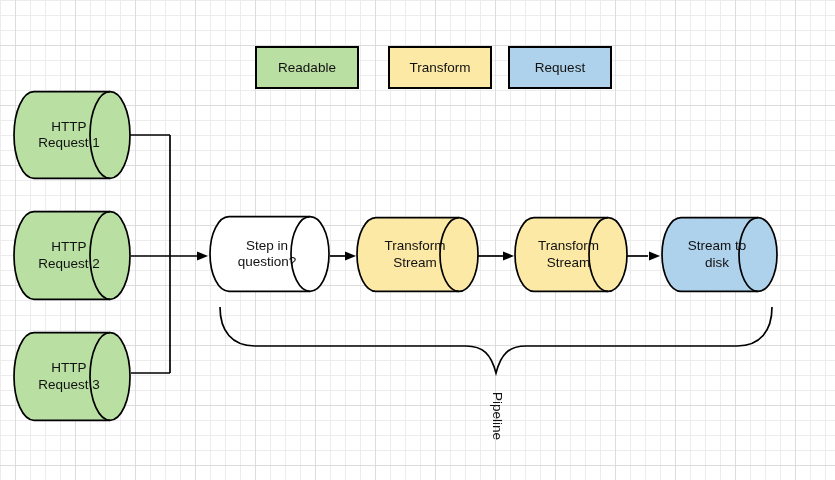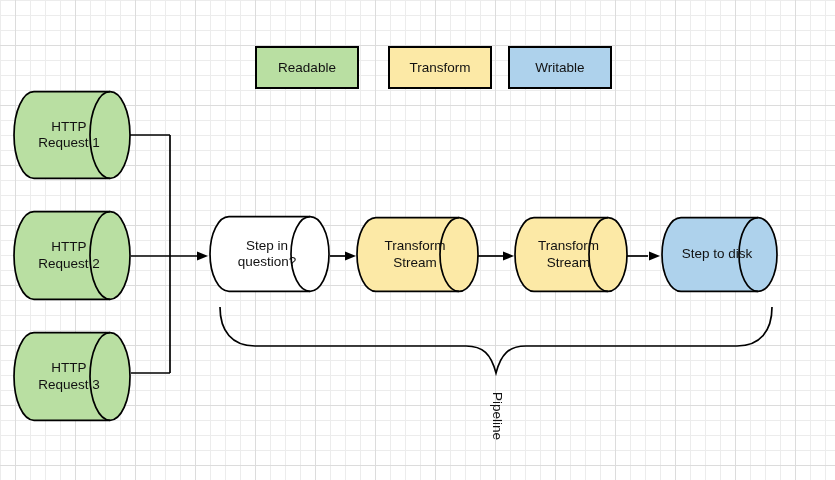--- a/index.html
+++ b/index.html
@@ -52,21 +52,21 @@
 
 <div class="canvas">
 
   <div class="legend-box" style="left: 255px; top: 46px; background-color: rgb(185, 223, 162);">
     <span>Readable</span>
   </div>
   <div class="legend-box" style="left: 388px; top: 46px; background-color: rgb(252, 233, 166);">
     <span>Transform</span>
   </div>
   <div class="legend-box" style="left: 508px; top: 46px; background-color: rgb(174, 210, 236);">
-    <span>Writable</span>
+    <span>Request</span>
   </div>
 
   <svg class="overlay" viewBox="0 0 835 480">
     <g stroke="#000" stroke-width="1.7" fill="none">
       <path d="M130 135 H170"></path>
       <path d="M131 256 H197"></path>
       <path d="M131 373 H170"></path>
       <path d="M170 135 V373"></path>
       <path d="M330 256 H345"></path>
       <path d="M478 256 H503"></path>
@@ -134,18 +134,18 @@
       </svg>
     <div class="label" style="right:19px;">Transform
 Stream</div>
   </div>
   <div class="node" style="left:662px;top:216px;width:115px;height:77px;">
     <svg viewBox="0 0 115 77">
         <path d="M 19 1.7 A 19 36.8 0 0 0 19 75.3 L 96 75.3 L 96 1.7 Z" fill="#aed2ec" stroke="none"></path>
         <ellipse cx="96" cy="38.5" rx="19" ry="36.8" fill="#aed2ec" stroke="#000" stroke-width="1.7"></ellipse>
         <path d="M 96 1.7 L 19 1.7 A 19 36.8 0 0 0 19 75.3 L 96 75.3" fill="none" stroke="#000" stroke-width="1.7"></path>
       </svg>
-    <div class="label" style="right:19px;">Step to disk</div>
+    <div class="label" style="right:19px;">Stream to disk</div>
   </div>
 
   <div class="pipeline-label">Pipeline</div>
 
 </div>
 
 </body></html>

